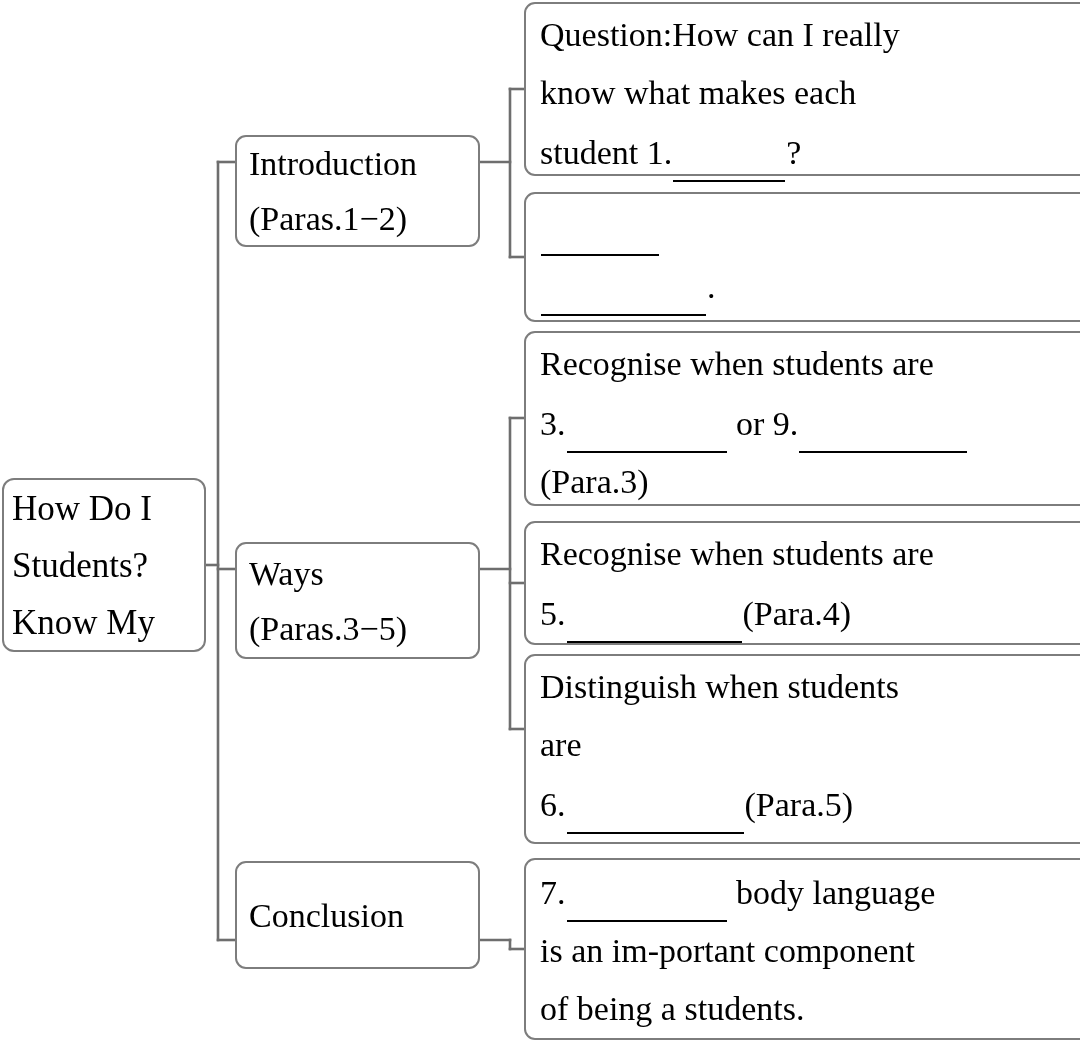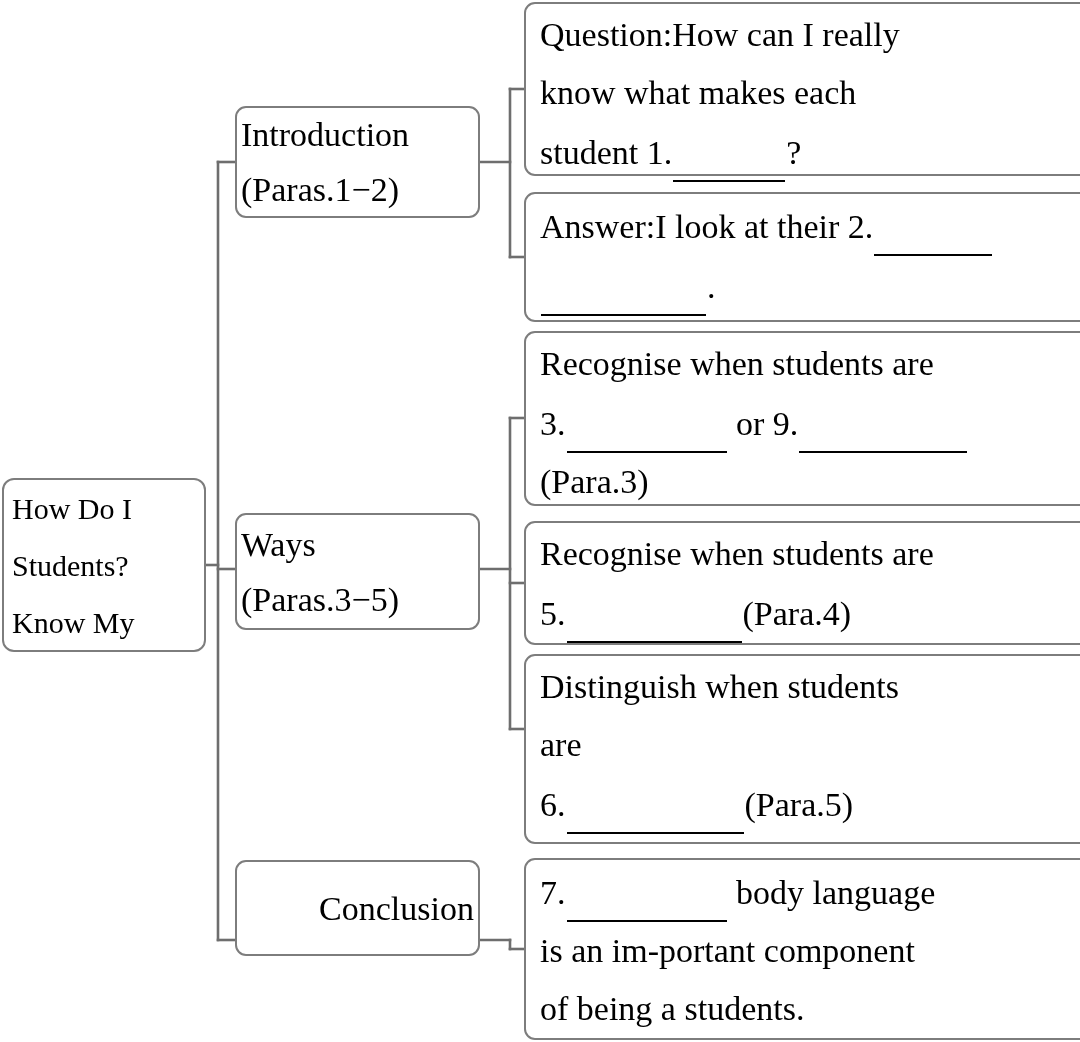--- a/index.html
+++ b/index.html
@@ -39,33 +39,34 @@
     z-index: 2;
   }
 
   
   .node.root {
     left: 2px; top: 478px;
     width: 204px; height: 174px;
     padding: 4px 6px 4px 8px;
     border-radius: 12px;
   }
-  .node.root .line { font-size: 30px; line-height: 57px; white-space: nowrap; }
+  .node.root .line { font-size: 35px; line-height: 57px; white-space: nowrap; }
 
   
   .node.branch {
     left: 235px;
     width: 245px;
-    padding: 3px 4px 3px 4px;
+    padding: 3px 4px 3px 12px;
     border-radius: 11px;
+    margin-top: 29px;
   }
   .node.branch .line { font-size: 34px; line-height: 55px; white-space: nowrap; }
   .node.branch.b1 { top: 106px; height: 112px; }
   .node.branch.b2 { top: 513px; height: 117px; }
-  .node.branch.b3 { top: 860px; height: 96px; align-items: flex-end; }
+  .node.branch.b3 { top: 832px; height: 108px; }
 
   
   .node.leaf {
     left: 524px;
     width: 600px;            
     padding: 2px 10px 2px 14px;
     border-radius: 11px;
     justify-content: flex-start;
   }
   .node.leaf .line {
@@ -148,21 +149,21 @@
   <div class="node branch b3">
     <div class="line">Conclusion</div>
   </div>
 
   <div class="node leaf l1">
       <div class="line"><span class="nowrap">Question:How can I really</span></div>
       <div class="line"><span class="nowrap">know what makes each</span></div>
       <div class="line"><span class="nowrap">student 1.</span><span class="blank w1">&nbsp;</span><span class="nowrap">?</span></div>
     </div>
   <div class="node leaf l2">
-      <div class="line"><span class="nowrap">Answer:I look at their 2.</span><span class="blank w2">&nbsp;</span></div>
+      <div class="line"><span class="blank w2">&nbsp;</span></div>
       <div class="line"><span class="blank w3">&nbsp;</span><span class="nowrap">.</span></div>
     </div>
   <div class="node leaf l3">
       <div class="line"><span class="nowrap">Recognise when students are</span></div>
       <div class="line"><span class="nowrap">3.</span><span class="blank w4">&nbsp;</span><span class="nowrap"> or 9.</span><span class="blank w5">&nbsp;</span></div>
       <div class="line"><span class="nowrap">(Para.3)</span></div>
     </div>
   <div class="node leaf l4">
       <div class="line"><span class="nowrap">Recognise when students are</span></div>
       <div class="line"><span class="nowrap">5.</span><span class="blank w6">&nbsp;</span><span class="nowrap">(Para.4)</span></div>

